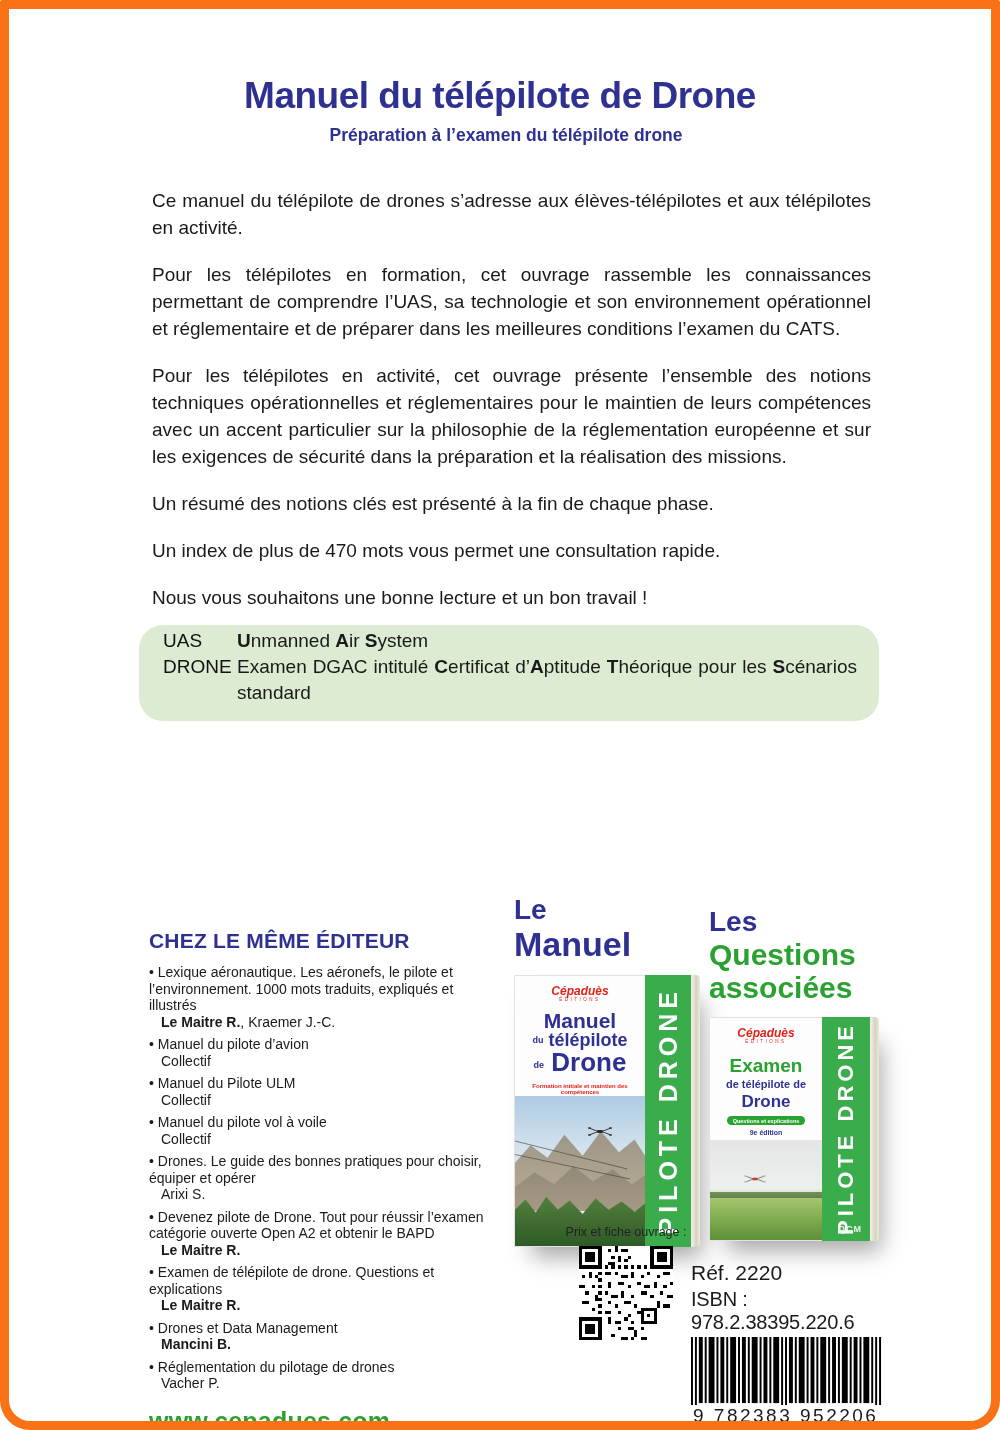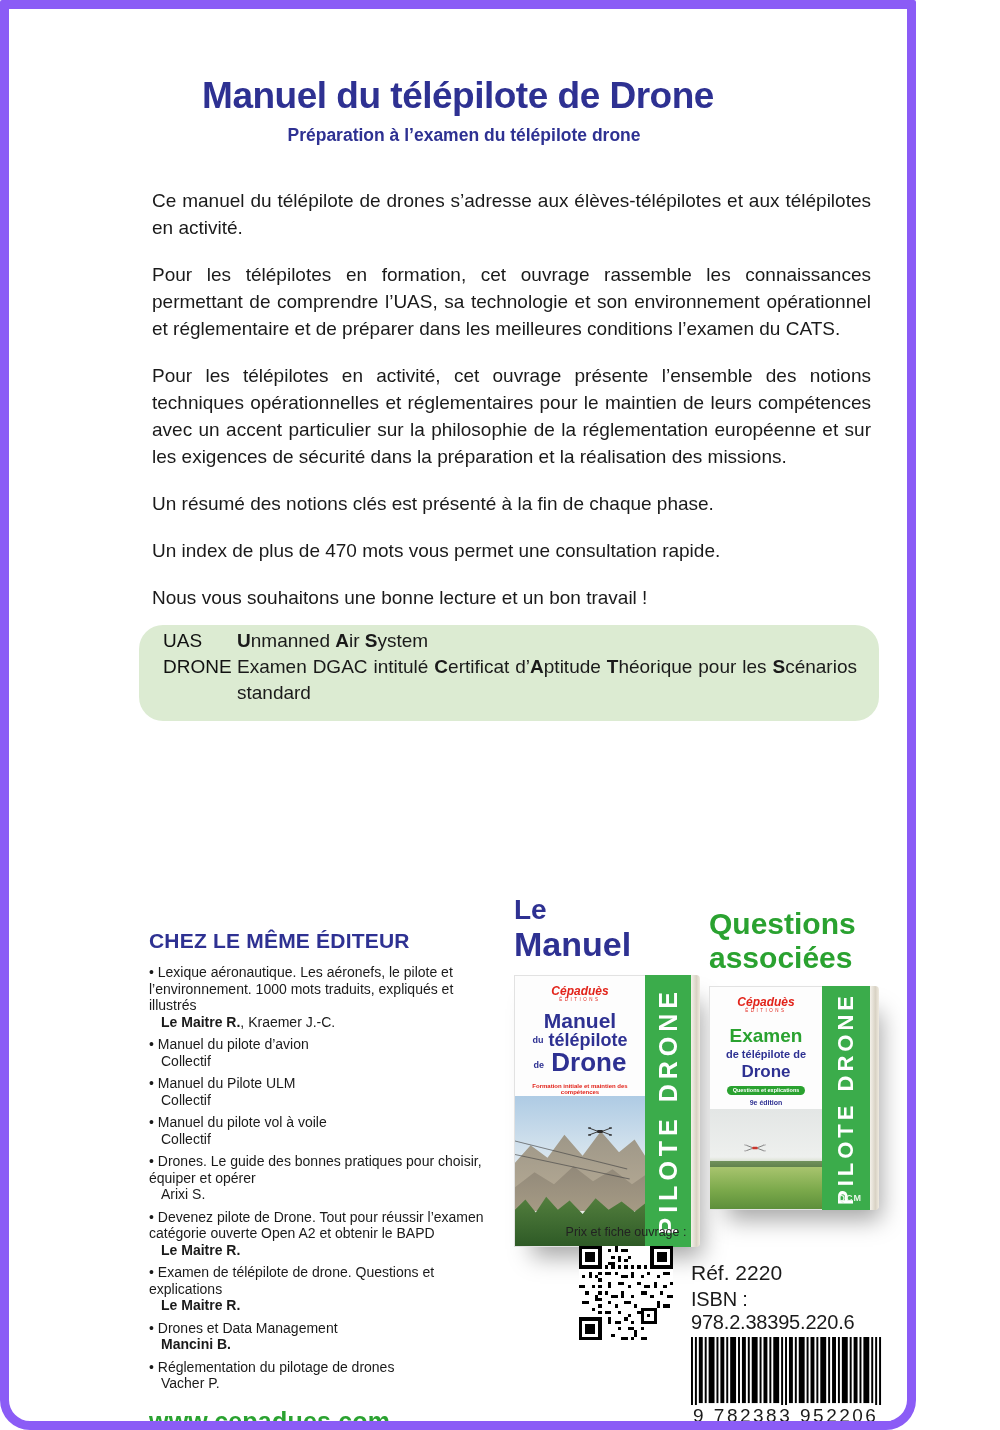--- a/index.html
+++ b/index.html
@@ -5,21 +5,21 @@
   :root{
     --brand-blue:#2E3192;
     --brand-green:#2AA230;
     --glossary-bg:#DCEBD2;
     --spine-green:#3BAC4B;
     --logo-red:#E2231A;
     --text-black:#1a1a1a;
   }
   *{box-sizing:border-box;margin:0;padding:0;}
   body{margin:0;background:#fff;font-family:"Liberation Sans","DejaVu Sans",sans-serif;color:var(--text-black);}
-  .page{position:relative;width:916px;height:1430px;background:#fff;border:9px solid #8b5cf6;border-radius:2px 2px 30px 30px;overflow:hidden;}
+  .page{position:relative;width:1000px;height:1430px;background:#fff;border:9px solid #f97316;border-radius:2px 2px 30px 30px;overflow:hidden;}
 
   
   .header{position:absolute;top:66px;left:0;width:100%;text-align:center;}
   .page-title{color:var(--brand-blue);font-size:37px;font-weight:bold;letter-spacing:-0.5px;}
   .page-subtitle{color:var(--brand-blue);font-size:17.5px;font-weight:bold;margin-top:8px;padding-left:12px;}
 
   
   .intro{position:absolute;top:178px;left:143px;width:719px;}
   .intro p{font-size:19px;line-height:27px;text-align:justify;margin-bottom:20px;}
 
@@ -235,20 +235,21 @@
         </div>
       </div>
       <div class="band">
         <span class="spine-text">PILOTE DRONE</span>
       </div>
       <div class="pages"></div>
     </div>
   </section>
 
   <section class="questions-col">
+    <div class="h-blue-sm">Les</div>
     <div class="h-green">Questions</div>
     <div class="h-green">associées</div>
 
     <div class="book book-questions">
       <div class="front">
         <div class="logo">
           <span class="logo-name">Cépaduès</span>
           <span class="logo-sub">ÉDITIONS</span>
         </div>
         <div class="q-title1">Examen</div>

